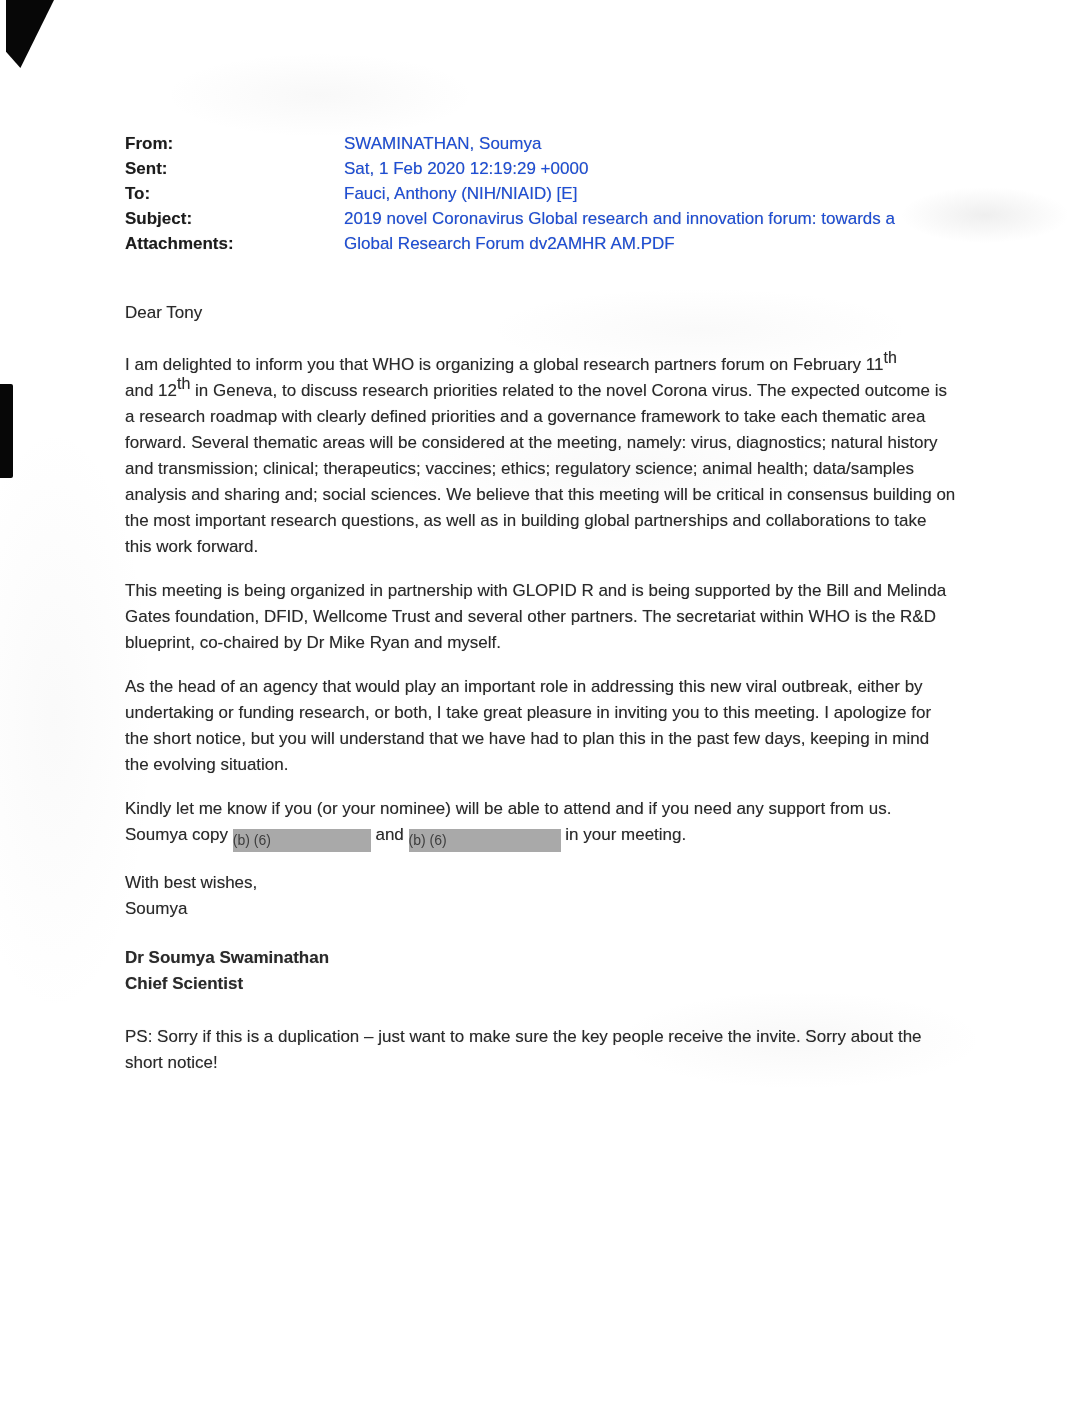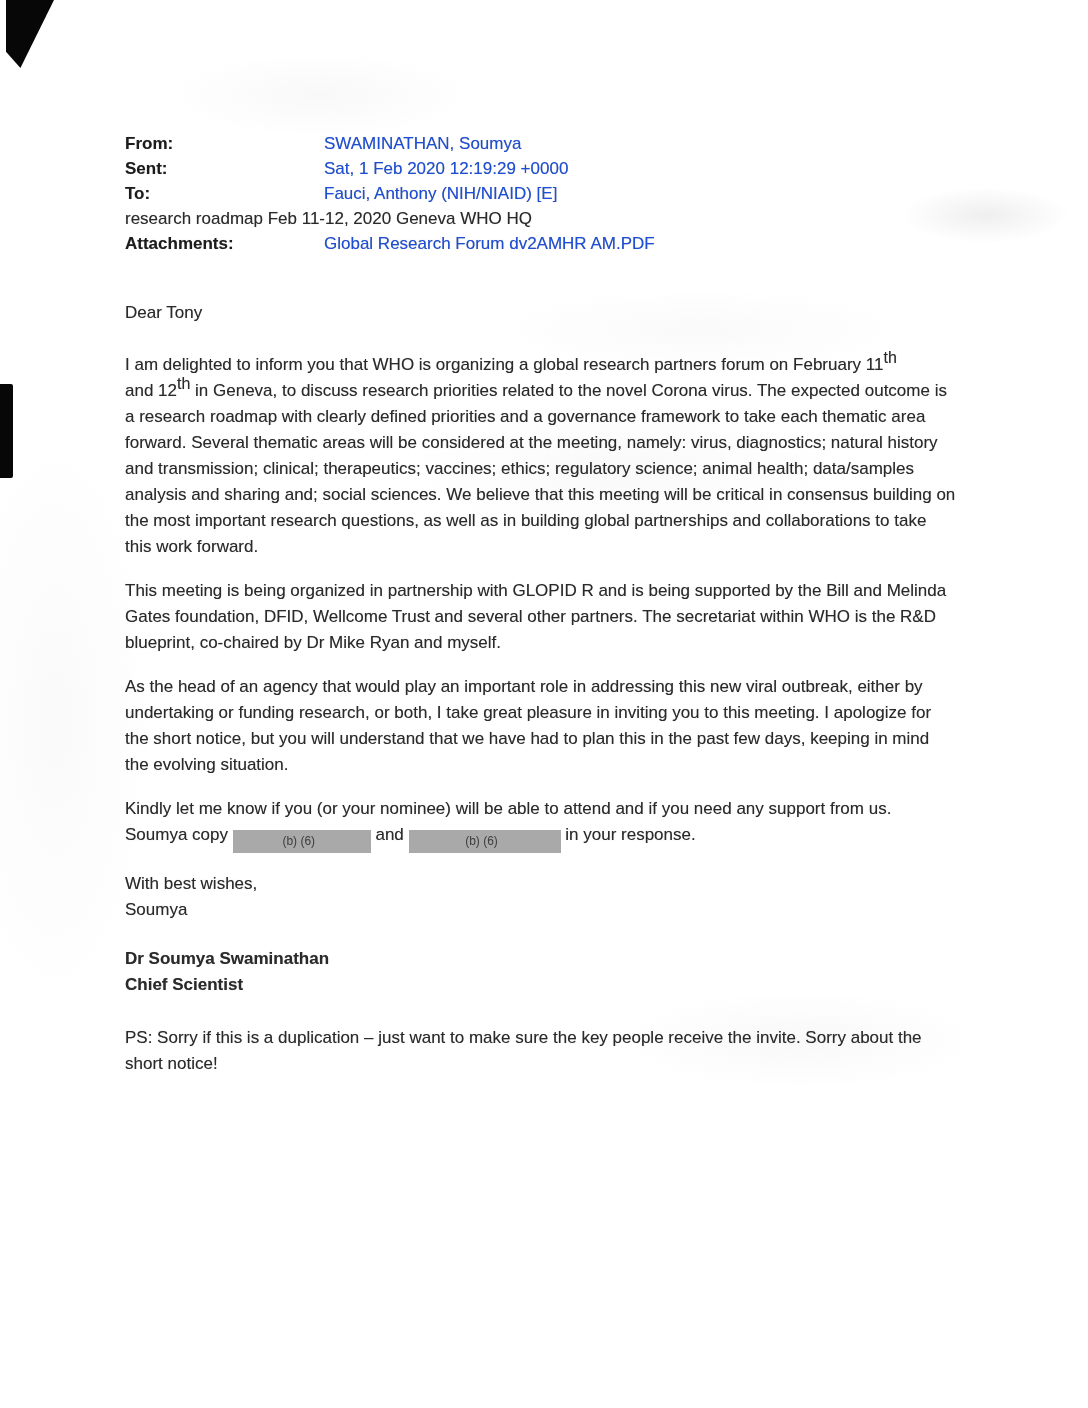--- a/index.html
+++ b/index.html
@@ -32,35 +32,35 @@
   }
   .artifact-leftbar{
     position:absolute;left:0;top:384px;width:13px;height:94px;
     background:#070707;border-radius:0 2px 2px 0;
   }
   .content{
     position:absolute;left:125px;top:131px;width:832px;
     font-size:17px;line-height:26px;
   }
   .hdr{line-height:25px;}
-  .hdr-row{display:grid;grid-template-columns:199px 1fr;}
+  .hdr-row{display:grid;grid-template-columns:199px 1fr;gap:20px;}
   .lbl{font-weight:bold;color:#1c1c1c;}
   .val{color:#1d4ed8;}
   .wrapline{display:block;}
   .salutation{margin:44px 0 12px 0;}
   p.para{margin:26px 0 18px 0;}
   p.para + p.para{margin-top:8px;}
   .block{margin:0 0 18px 0;}
   sup{font-size:16px;line-height:0;vertical-align:super;}
   .nowrap{white-space:nowrap;}
   .redaction{
     display:inline-block;box-sizing:border-box;
     height:23px;background:#a9a9a9;
-    vertical-align:-5px;text-align:center;
-    font-size:12px;line-height:23px;color:#3d3d3d;
+    vertical-align:-5px;text-align:left;
+    font-size:14px;line-height:23px;color:#3d3d3d;
     padding-right:6px;text-shadow:none;
   }
   .redaction.r1{width:138px;}
   .redaction.r2{width:152px;}
 </style>
 </head>
 <body>
 
 <div class="page">
   <div class="artifact-corner"></div>
@@ -75,36 +75,39 @@
         <span class="val">SWAMINATHAN, Soumya</span>
       </div>
       <div class="hdr-row">
         <span class="lbl">Sent:</span>
         <span class="val">Sat, 1 Feb 2020 12:19:29 +0000</span>
       </div>
       <div class="hdr-row">
         <span class="lbl">To:</span>
         <span class="val">Fauci, Anthony (NIH/NIAID) [E]</span>
       </div>
-      <span class="wrapline">research roadmap Feb 11-12, 2020 Geneva WHO HQ</span>
+      <div class="hdr-row">
+        <span class="lbl">Subject:</span>
+        <span class="val">2019 novel Coronavirus Global research and innovation forum: towards a</span>
+      </div>
       <div class="hdr-row">
         <span class="lbl">Attachments:</span>
         <span class="val">Global Research Forum dv2AMHR AM.PDF</span>
       </div>
     </div>
 
     <p class="salutation">Dear Tony</p>
 
     <p class="para"><span>I am delighted to inform you that WHO is organizing a global research partners forum on February 11</span><sup>th</sup><br><span>and 12</span><sup>th</sup><span> in Geneva,  to discuss research priorities related to the novel Corona virus. The expected outcome is a research roadmap with clearly defined priorities and a governance framework to take each thematic area forward. Several thematic areas will be considered at the meeting, namely: virus, diagnostics; natural history and transmission; clinical; therapeutics; vaccines; ethics; regulatory science; animal health; data/samples analysis and sharing and; social sciences. We believe that this meeting will be critical in consensus building on the most important research questions, as well as in building global partnerships and collaborations to take this work forward.</span></p>
 
     <p class="para">This meeting is being organized in partnership with GLOPID R and is being supported by the Bill and Melinda Gates foundation, DFID, Wellcome Trust and several other partners. The secretariat within WHO is the R&amp;D blueprint, co-chaired by Dr Mike Ryan and myself.</p>
 
     <p class="para">As the head of an agency that would play an important role in addressing this new viral outbreak, either by undertaking or funding research, or both, I take great pleasure in inviting you to this meeting. I apologize for the short notice, but you will understand that we have had to plan this in the past few days, keeping in mind the evolving situation.</p>
 
-    <p class="para"><span class="nowrap">Kindly let me know if you (or your nominee) will be able to attend and if you need any support from us.</span><br><span>Soumya copy </span><span class="redaction r1">(b) (6)</span><span> and </span><span class="redaction r2">(b) (6)</span><span> in your response.</span></p>
+    <p class="para"><span class="nowrap">Kindly let me know if you (or your nominee) will be able to attend and if you need any support from us.</span><br><span>Soumya copy </span><span class="redaction r1">(b) (6)</span><span> and </span><span class="redaction r2">(b) (6)</span><span> in your meeting.</span></p>
 
     <p class="block"><span>With best wishes,</span><br><span>Soumya</span></p>
 
     <p class="block" style="margin-top:23px;font-weight:bold;"><span>Dr Soumya Swaminathan</span><br><span>Chief Scientist</span></p>
 
     <p class="block" style="margin-top:27px;">PS: Sorry if this is a duplication – just want to make sure the key people receive the invite. Sorry about the short notice!</p>
 
   </div>
 </div>
 

